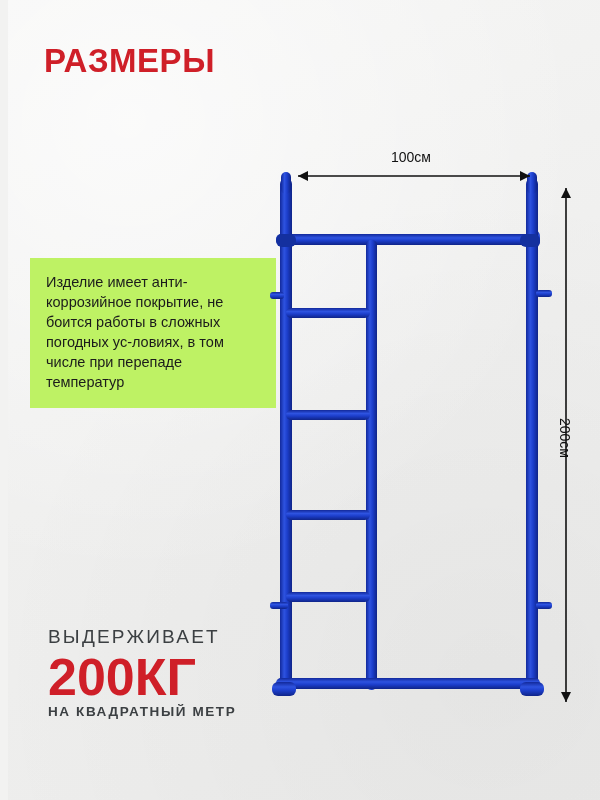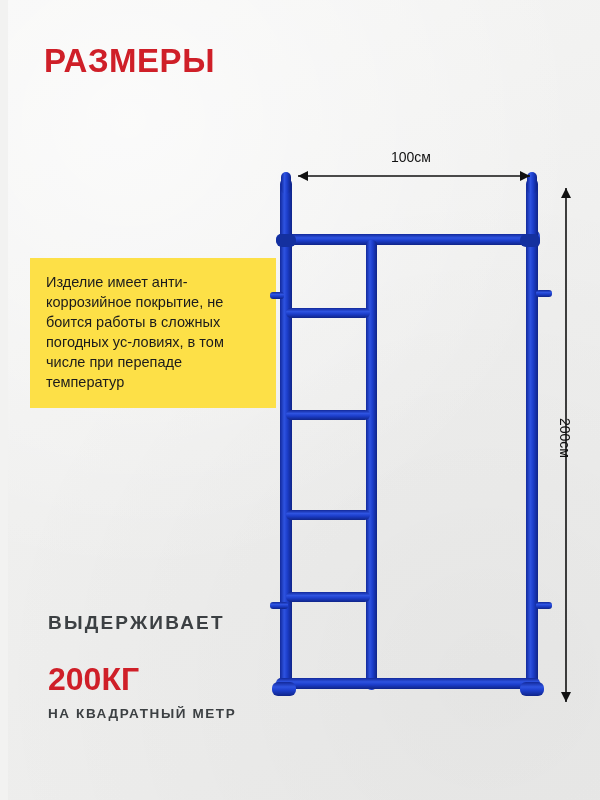--- a/index.html
+++ b/index.html
@@ -41,47 +41,48 @@
     letter-spacing: 0.5px;
     color: #cf1f28;
     font-family: "Liberation Sans", sans-serif;
   }
 
   .note-box {
     position: absolute;
     left: 22px;
     top: 258px;
     width: 246px;
-    background: #fde047;
+    background: #bef264;
     padding: 14px 16px 16px 16px;
     box-sizing: border-box;
     font-size: 14.5px;
     line-height: 20px;
     color: #1b1b1b;
   }
 
   .bottom-block {
     position: absolute;
     left: 40px;
     top: 612px;
     width: 260px;
   }
   .bottom-block .line1 {
     font-size: 19px;
-    font-weight: bold;
+    font-weight: normal;
     letter-spacing: 2.2px;
     color: #3c4043;
+    margin-top: 14px;
   }
   .bottom-block .line2 {
-    font-size: 32px;
+    font-size: 52px;
     font-weight: bold;
     letter-spacing: 0px;
     color: #cf1f28;
     line-height: 54px;
-    margin-top: 18px;
+    margin-top: 2px;
   }
   .bottom-block .line3 {
     font-size: 13.5px;
     font-weight: bold;
     letter-spacing: 1.6px;
     color: #3c4043;
     margin-top: 0;
   }
 
   .diagram {

